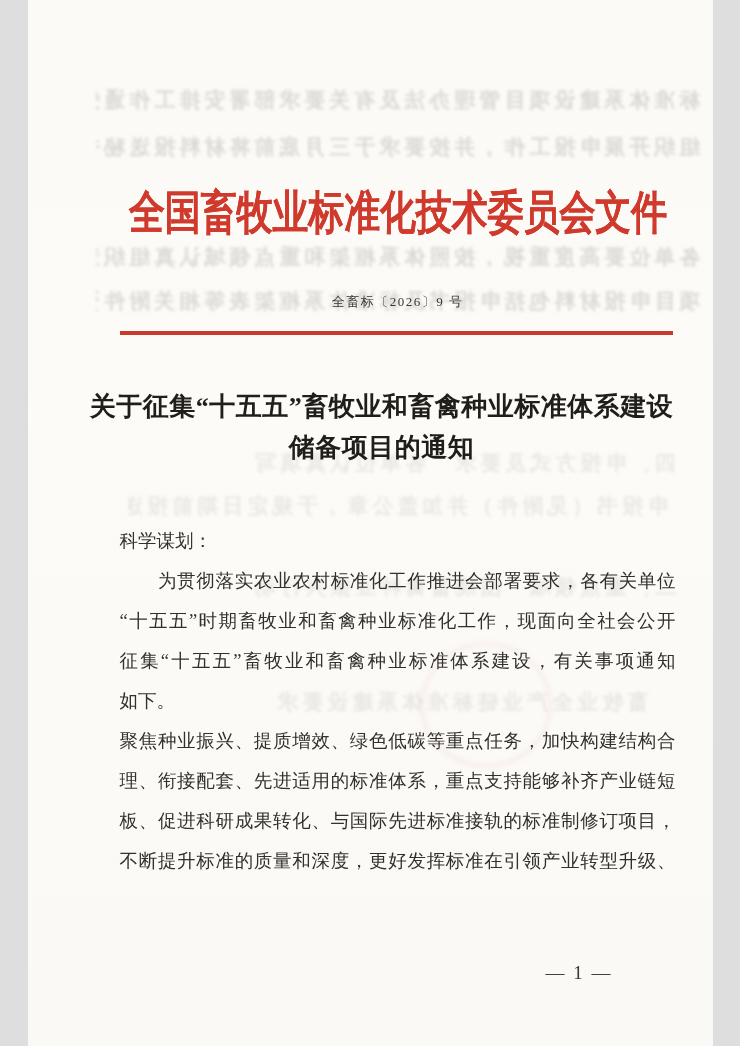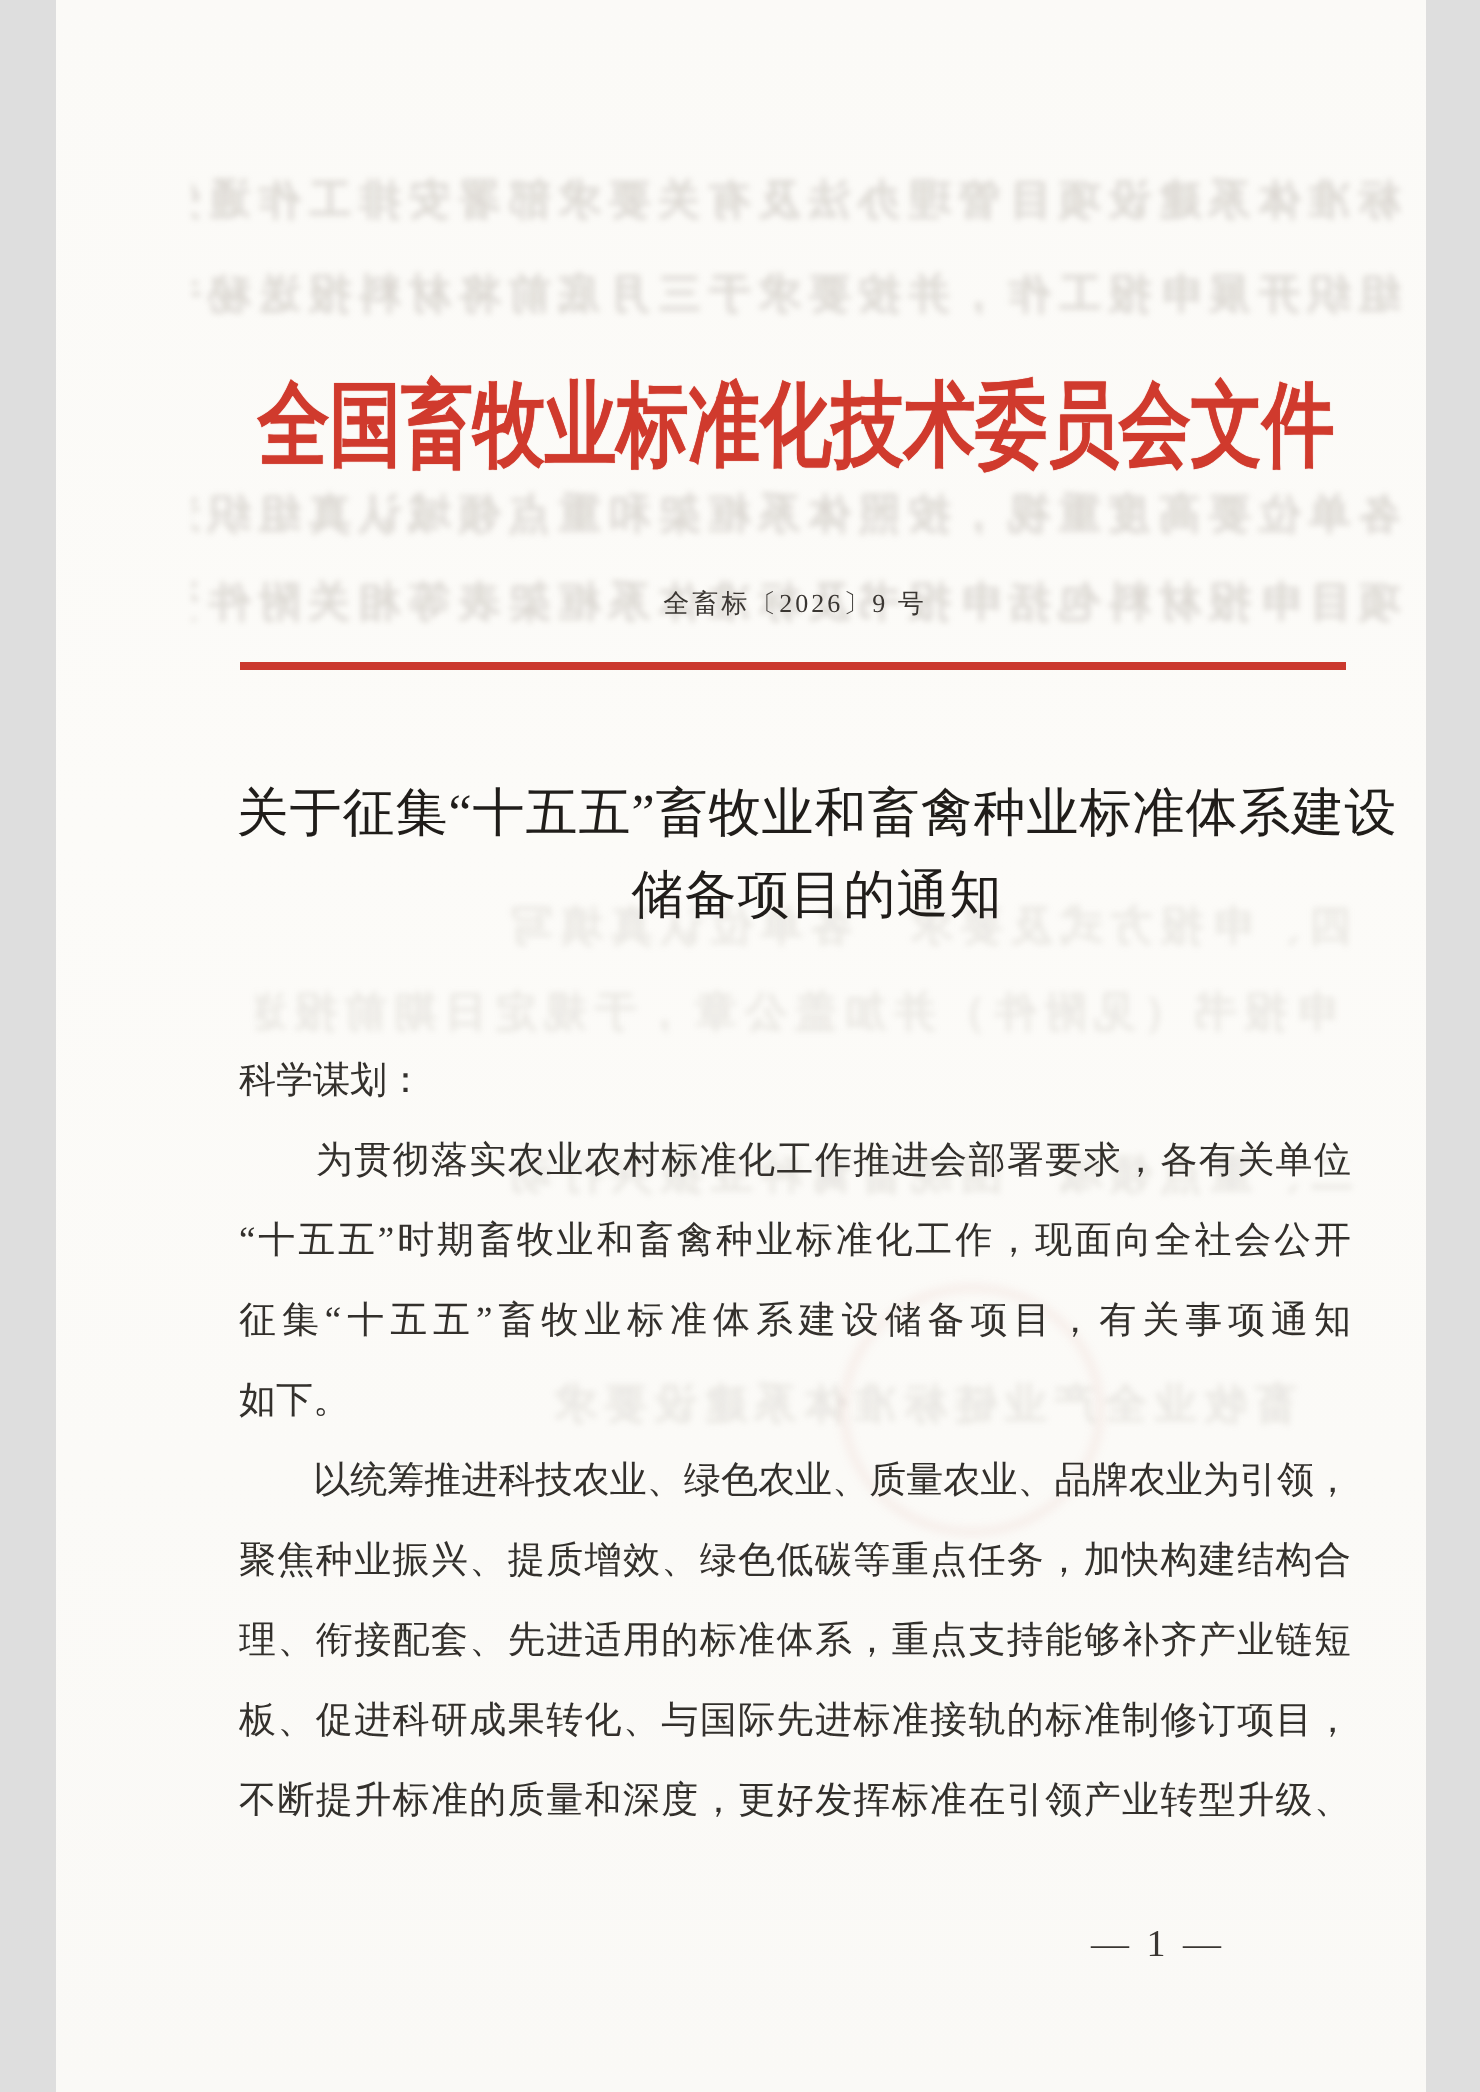--- a/index.html
+++ b/index.html
@@ -43,22 +43,22 @@
   .doc-number {
     position:absolute; top:293px; left:0; width:740px; text-align:center;
     font-size:13px; color:#3a3632; letter-spacing:1.5px;
   }
   .red-rule {
     position:absolute; top:331px; left:92px; width:553px; height:4px;
   }
 
   
   .doc-title {
-    position:absolute; top:386px; left:61px; width:640px; text-align:center;
-    font-size:26px; line-height:41px; font-weight:normal; color:#201d1a;
+    position:absolute; top:386px; left:34px; width:640px; text-align:center;
+    font-size:26px; line-height:41px; font-weight:bold; color:#201d1a;
     letter-spacing:0.5px;
   }
 
   
   .body-block {
     position:absolute; top:521px; left:92px; width:556px;
     font-size:18.5px; color:#33302c;
   }
   .line { height:40px; line-height:40px; white-space:nowrap; overflow:visible; }
   .just { text-align:justify; text-align-last:justify; text-justify:inter-character; }
@@ -98,23 +98,22 @@
 
   <div class="doc-title">
     <div>关于征集“十五五”畜牧业和畜禽种业标准体系建设</div>
     <div>储备项目的通知</div>
   </div>
 
   <div class="body-block">
     <div class="line">科学谋划：</div>
     <div class="line just">　　为贯彻落实农业农村标准化工作推进会部署要求，各有关单位</div>
     <div class="line just">“十五五”时期畜牧业和畜禽种业标准化工作，现面向全社会公开</div>
-    <div class="line just">征集“十五五”畜牧业标准体系建设储备项目，有关事项通知</div>
+    <div class="line just">征集“十五五”畜牧业和畜禽种业标准体系建设，有关事项通知</div>
     <div class="line">如下。</div>
-    <div class="line just">　　以统筹推进科技农业、绿色农业、质量农业、品牌农业为引领，</div>
     <div class="line just">聚焦种业振兴、提质增效、绿色低碳等重点任务，加快构建结构合</div>
     <div class="line just">理、衔接配套、先进适用的标准体系，重点支持能够补齐产业链短</div>
     <div class="line just">板、促进科研成果转化、与国际先进标准接轨的标准制修订项目，</div>
     <div class="line just">不断提升标准的质量和深度，更好发挥标准在引领产业转型升级、</div>
   </div>
 
   <div class="page-num">— 1 —</div>
 
 </div>
 

